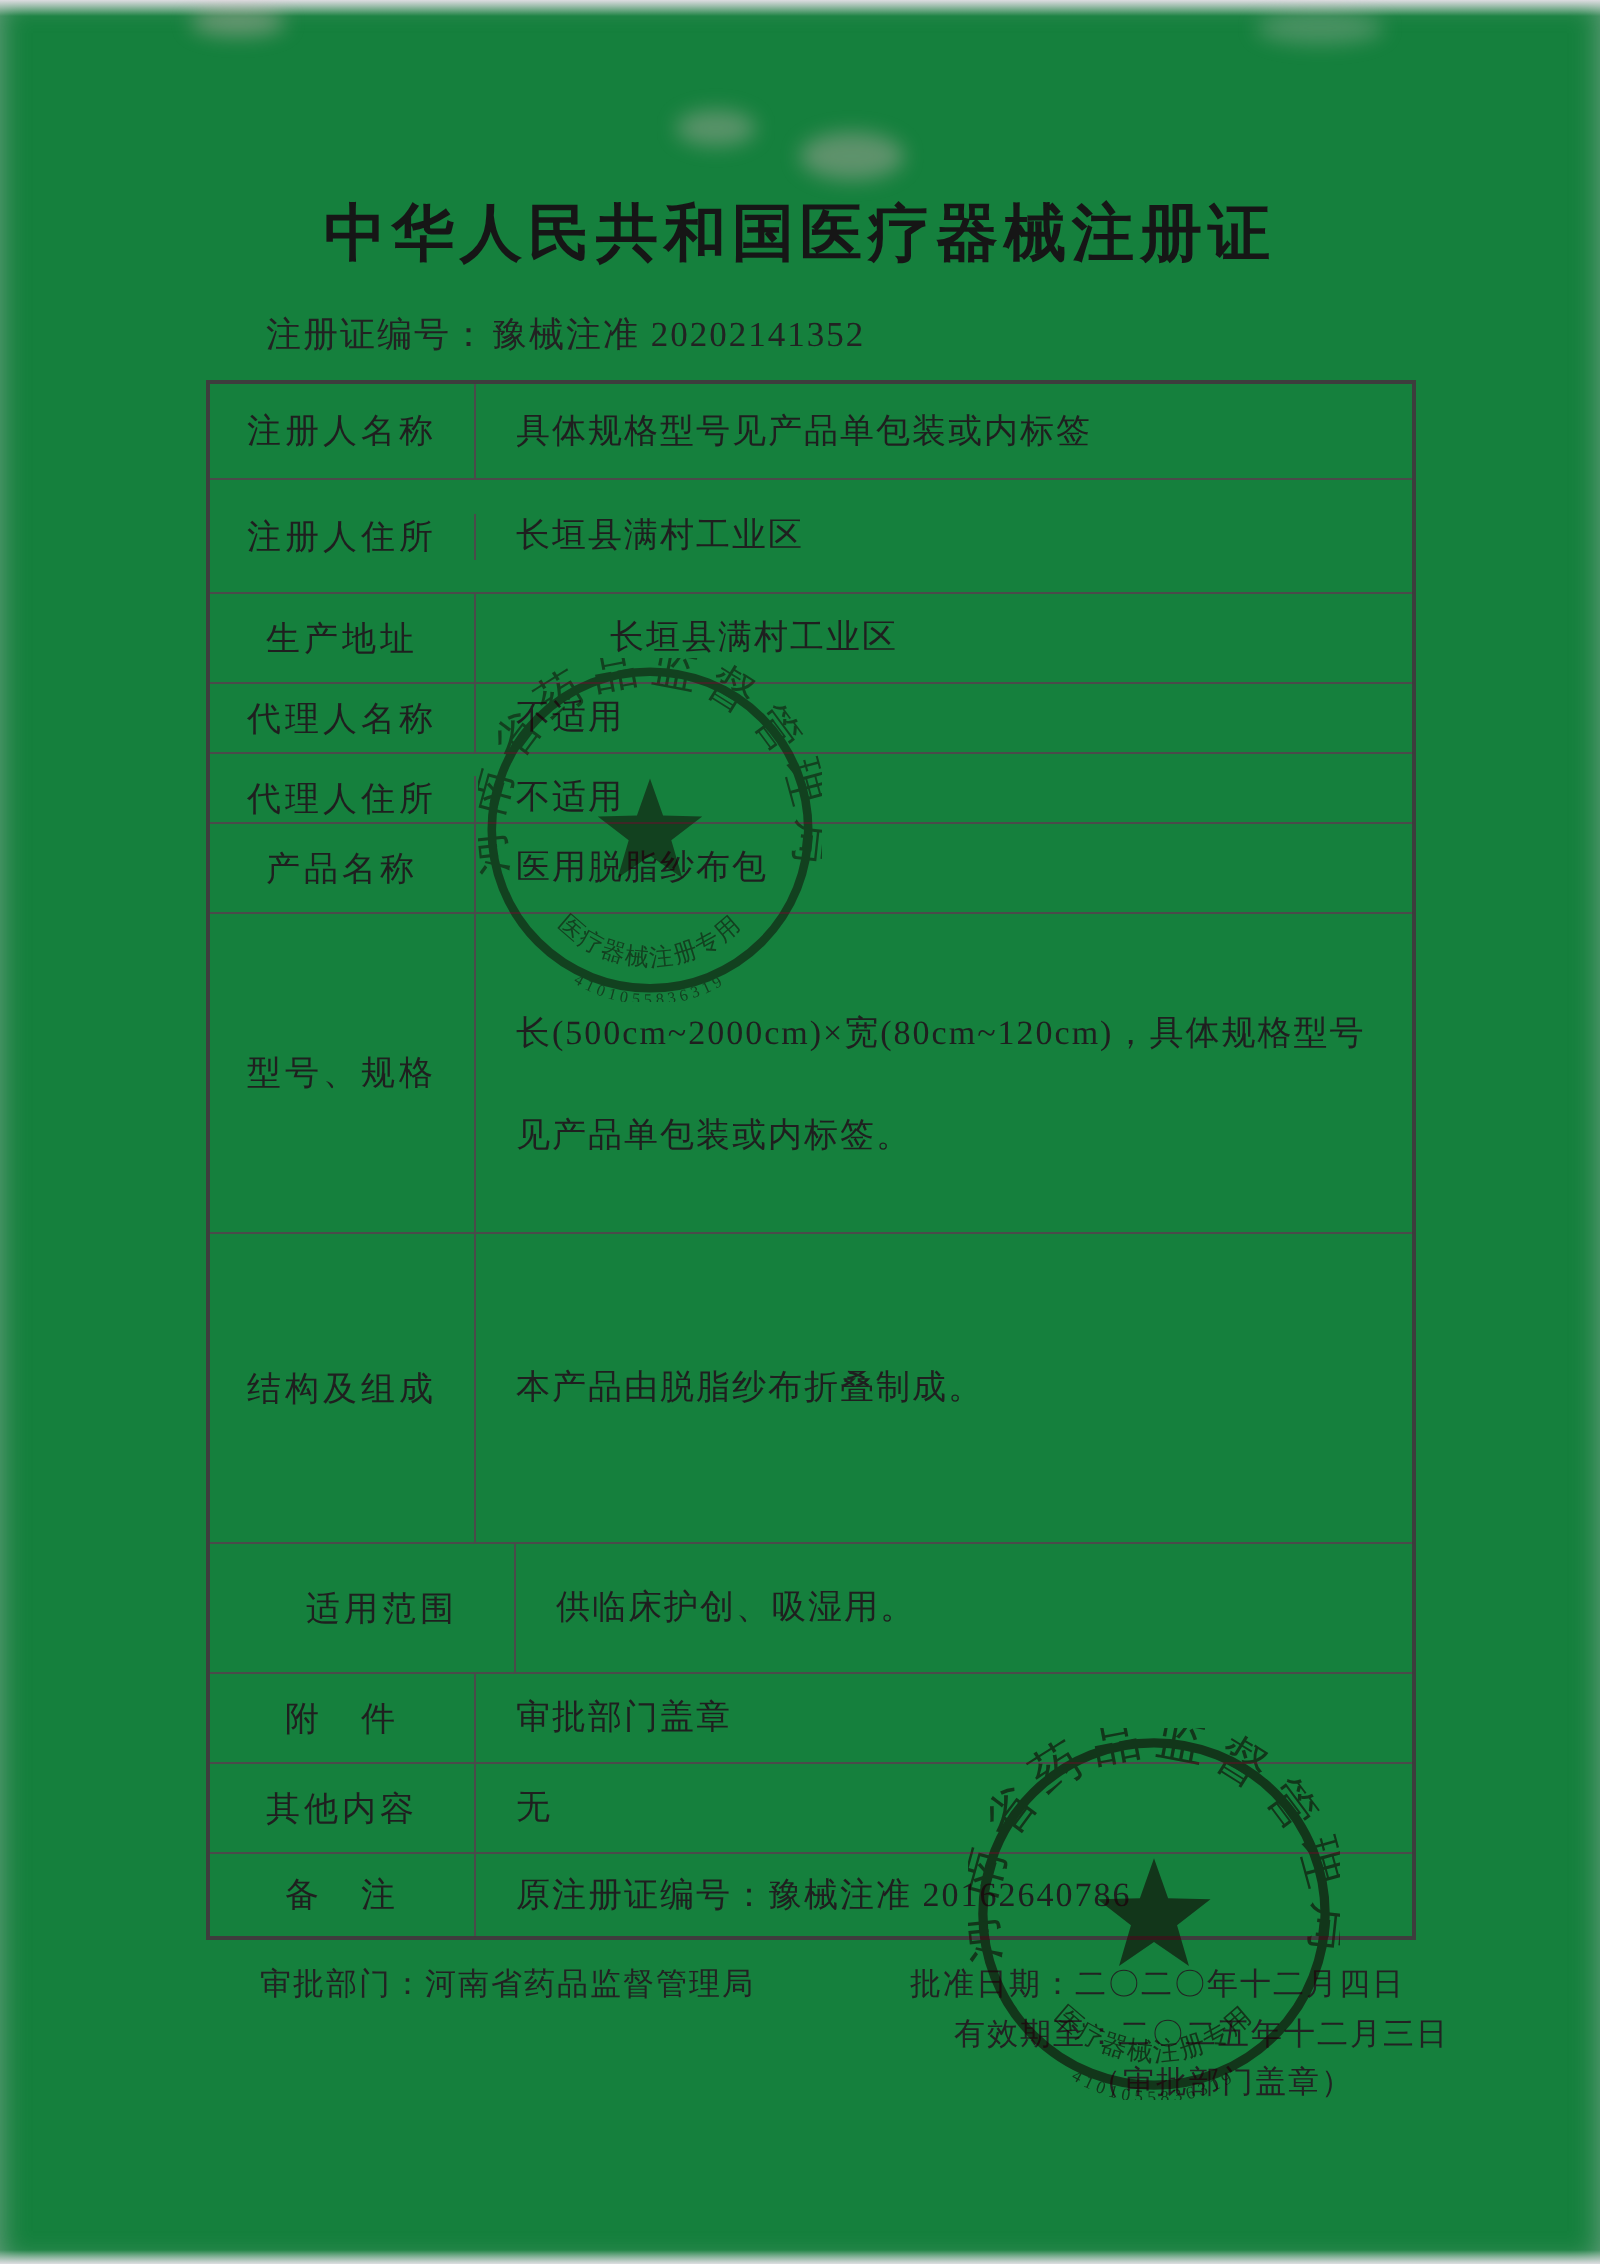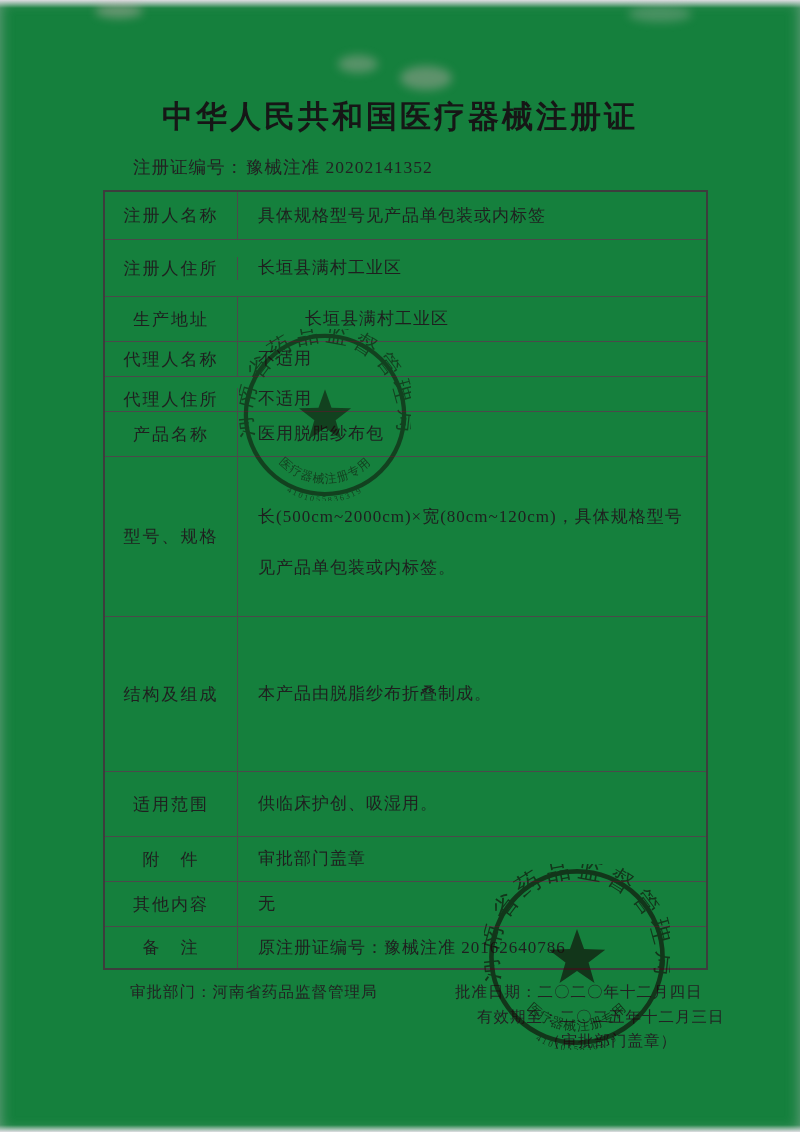--- a/index.html
+++ b/index.html
@@ -41,21 +41,21 @@
     width:133px;border-right:1.5px solid #4a4a4a;
     display:flex;align-items:center;justify-content:center;
     font-size:17px;letter-spacing:2px;text-align:center;flex-shrink:0;
   }
   .val{
     flex:1;display:flex;align-items:center;
     padding:0 12px 0 20px;font-size:17px;letter-spacing:1px;line-height:1.5;
   }
   .r1{height:48px;} .r2{height:57px;align-items:center;} .r3{height:45px;gap:47px;}
   .r4{height:35px;} .r5{height:35px;align-items:flex-end;} .r6{height:45px;}
-  .r7{height:160px;} .r8{height:155px;} .r9{height:65px;}
+  .r7{height:160px;} .r8{height:155px;} .r9{height:65px;padding-left:20px;}
   .r10{height:45px;} .r11{height:45px;} .r12{flex:1;}
   .r7 .val{display:block;padding-top:34px;line-height:3.0;}
 
   .footer-line{position:absolute;font-size:15.5px;letter-spacing:1px;color:#222;}
   .f-dept{left:130px;top:982px;}
   .f-date{left:455px;top:982px;}
   .f-valid{left:477px;top:1007px;text-align:right;}
   .f-seal{left:545px;top:1031px;}
 
   .stamp{position:absolute;mix-blend-mode:multiply;}

